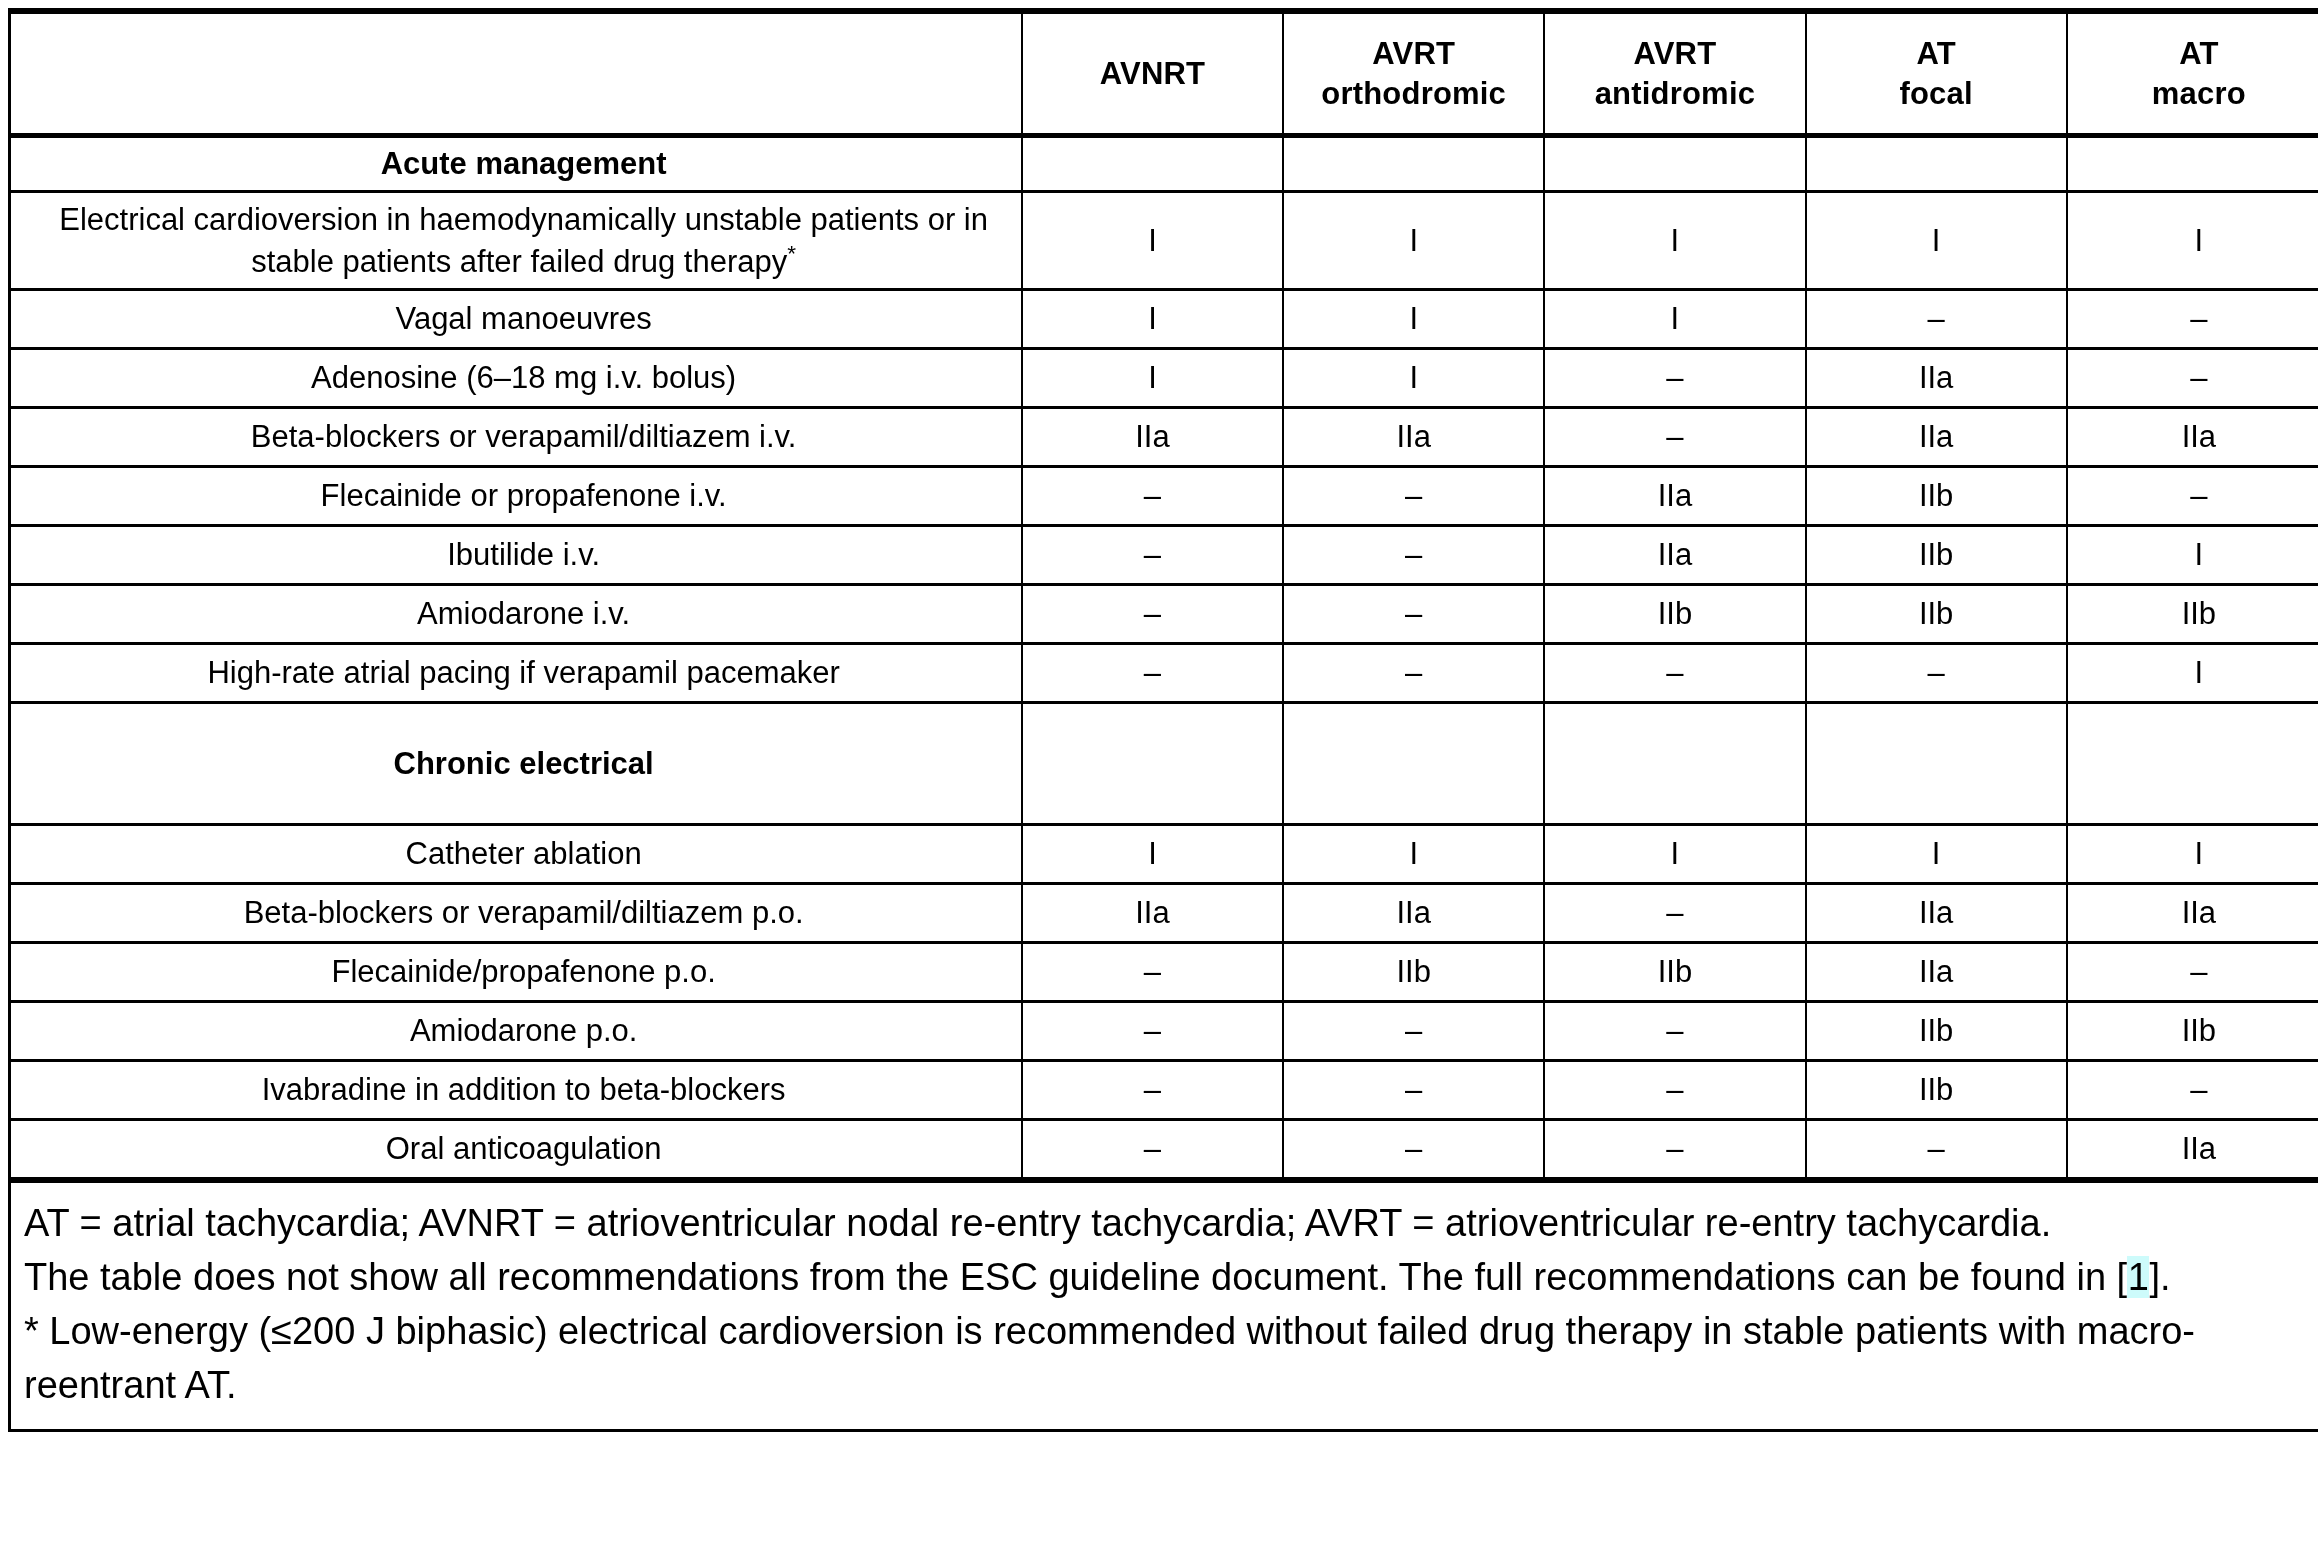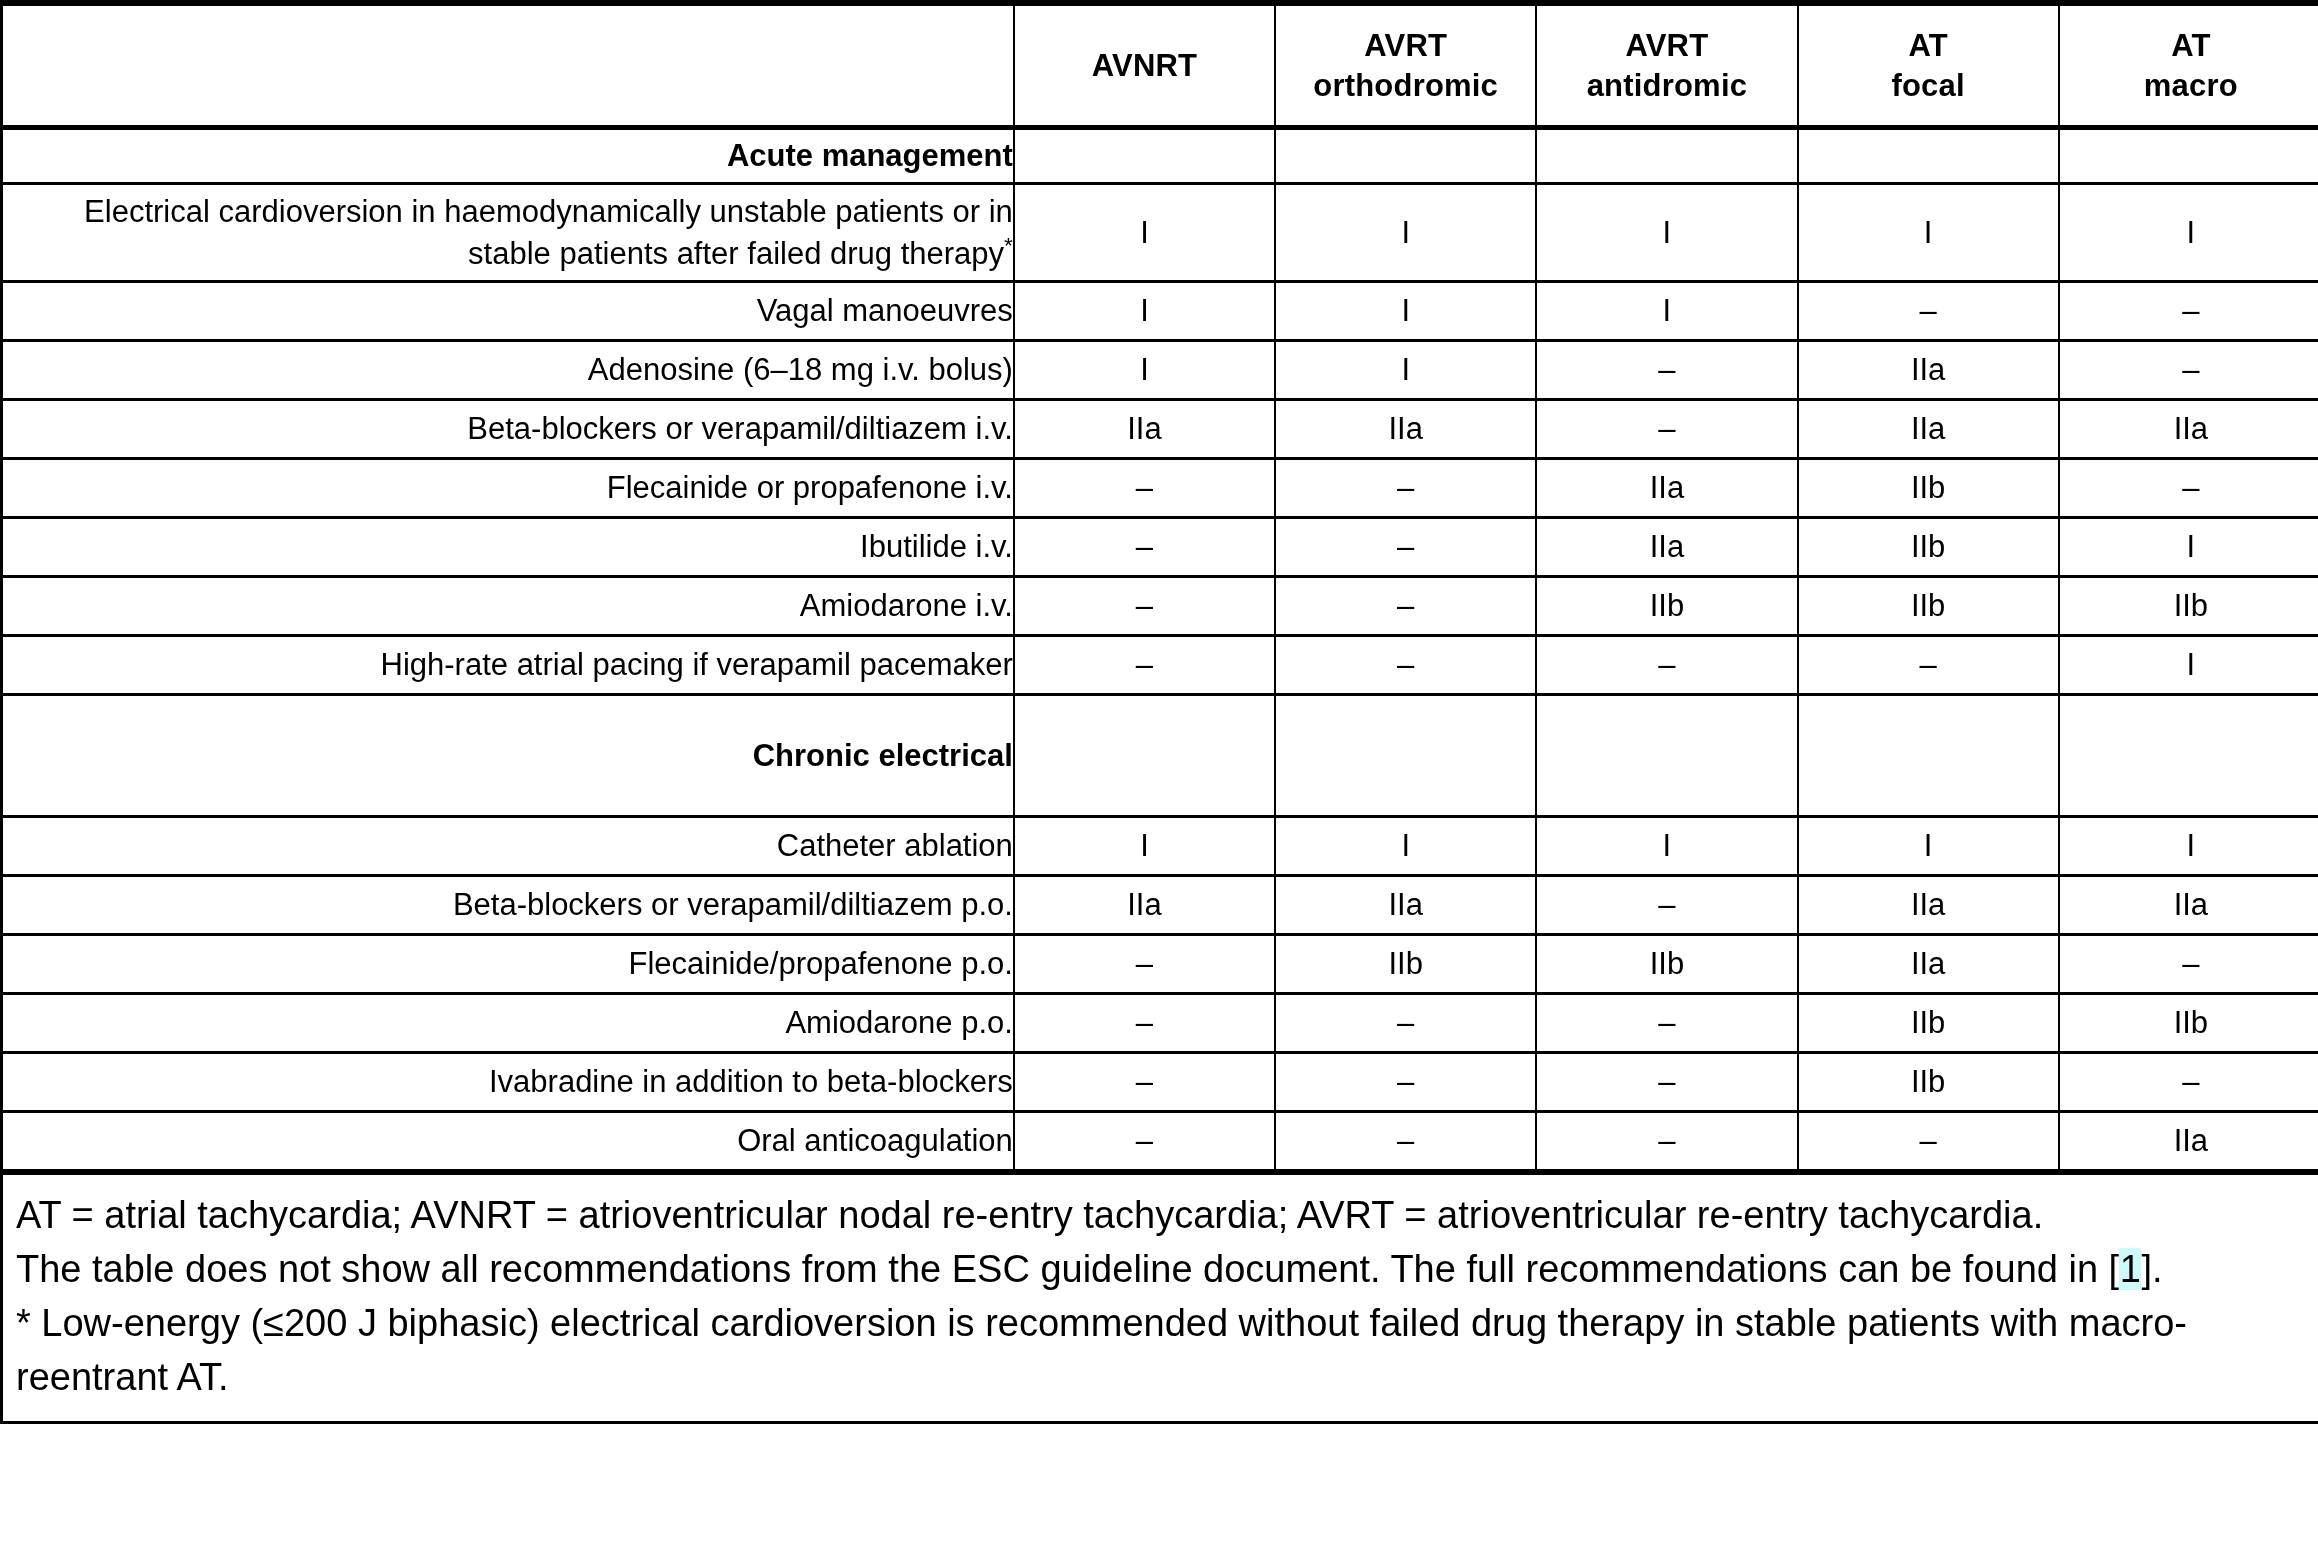--- a/index.html
+++ b/index.html
@@ -11,21 +11,21 @@
     width: 2319px;
     font-family: "Liberation Sans", sans-serif;
     color: #000000;
     -webkit-font-smoothing: none;
   }
 
   .sheet {
     width: 2319px;
     box-sizing: border-box;
     background: #ffffff;
-    padding: 0;
+    padding: 8px;
   }
 
   table.rec-table {
     border-collapse: collapse;
     width: 2319px;
     table-layout: fixed;
     background: #ffffff;
   }
 
   
@@ -71,21 +71,21 @@
   .hd-line2 {
     display: block;
     font-weight: bold;
   }
 
   
   td.label {
     padding: 0 0 0 15.4px;
     font-size: 31px;
     line-height: 1.33;
-    text-align: right;
+    text-align: center;
   }
   td.label.section {
     font-weight: bold;
   }
 
   
   td.val {
     text-align: center;
     font-size: 31px;
     line-height: 1.2;

